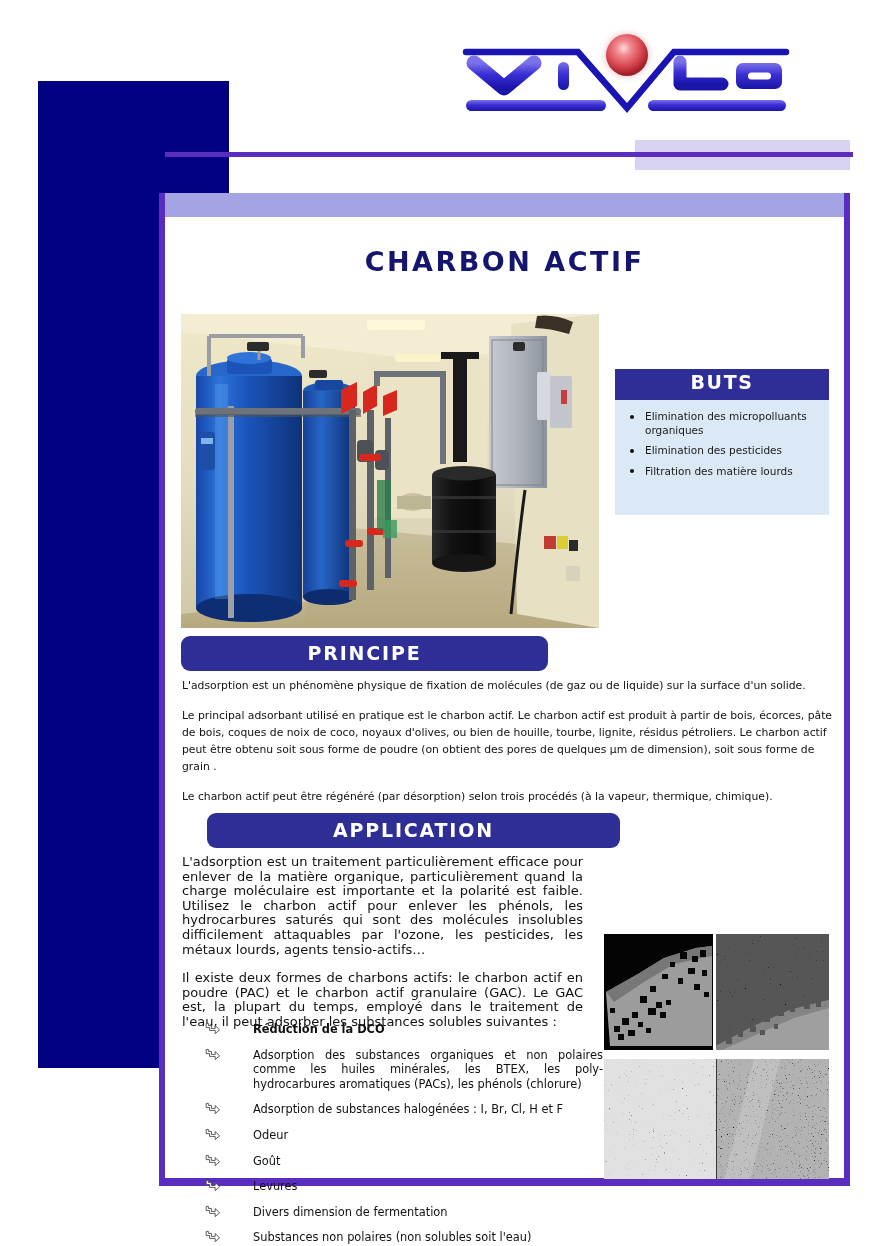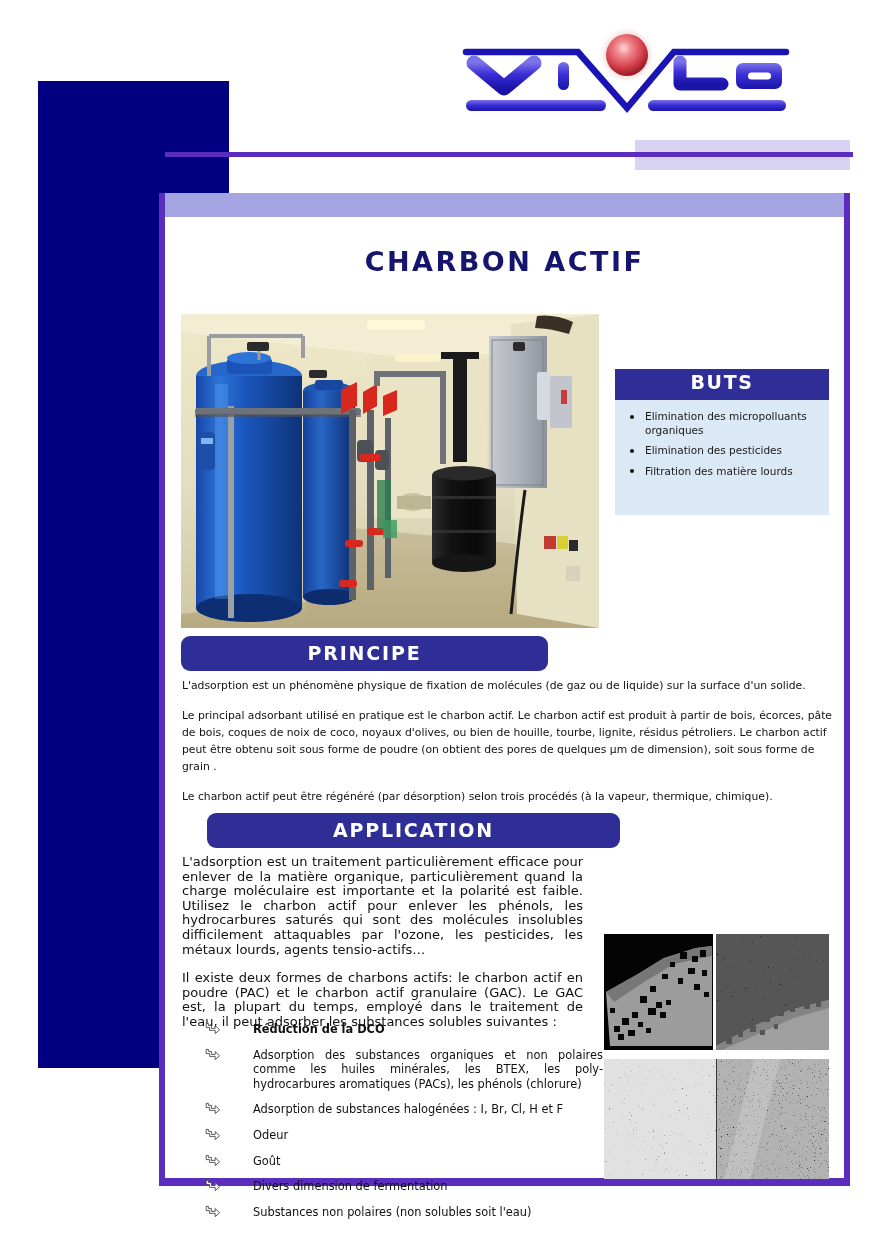--- a/index.html
+++ b/index.html
@@ -481,20 +481,28 @@
           </svg>
         </span>
         <span>Goût</span>
       </li>
       <li>
         <span class="quill">
           <svg viewBox="0 0 20 18" xmlns="http://www.w3.org/2000/svg">
             <path d="M3.2 2.4 L3.2 6.6 L6.6 6.6 L6.6 9.4 L12.2 9.4 L12.2 12.6 L16.6 8.8 L12.2 4.6 L12.2 7.4 L8.4 7.4 L8.4 4.4 L5.4 4.4 L5.4 2.4 Z" fill="#FFFFFF" stroke="#4A4A4A" stroke-width="0.9" stroke-linejoin="round"></path>
           </svg>
         </span>
+        <span>Levures</span>
+      </li>
+      <li>
+        <span class="quill">
+          <svg viewBox="0 0 20 18" xmlns="http://www.w3.org/2000/svg">
+            <path d="M3.2 2.4 L3.2 6.6 L6.6 6.6 L6.6 9.4 L12.2 9.4 L12.2 12.6 L16.6 8.8 L12.2 4.6 L12.2 7.4 L8.4 7.4 L8.4 4.4 L5.4 4.4 L5.4 2.4 Z" fill="#FFFFFF" stroke="#4A4A4A" stroke-width="0.9" stroke-linejoin="round"></path>
+          </svg>
+        </span>
         <span>Divers dimension de fermentation</span>
       </li>
       <li>
         <span class="quill">
           <svg viewBox="0 0 20 18" xmlns="http://www.w3.org/2000/svg">
             <path d="M3.2 2.4 L3.2 6.6 L6.6 6.6 L6.6 9.4 L12.2 9.4 L12.2 12.6 L16.6 8.8 L12.2 4.6 L12.2 7.4 L8.4 7.4 L8.4 4.4 L5.4 4.4 L5.4 2.4 Z" fill="#FFFFFF" stroke="#4A4A4A" stroke-width="0.9" stroke-linejoin="round"></path>
           </svg>
         </span>
         <span>Substances non polaires (non solubles soit l'eau)</span>
       </li>

